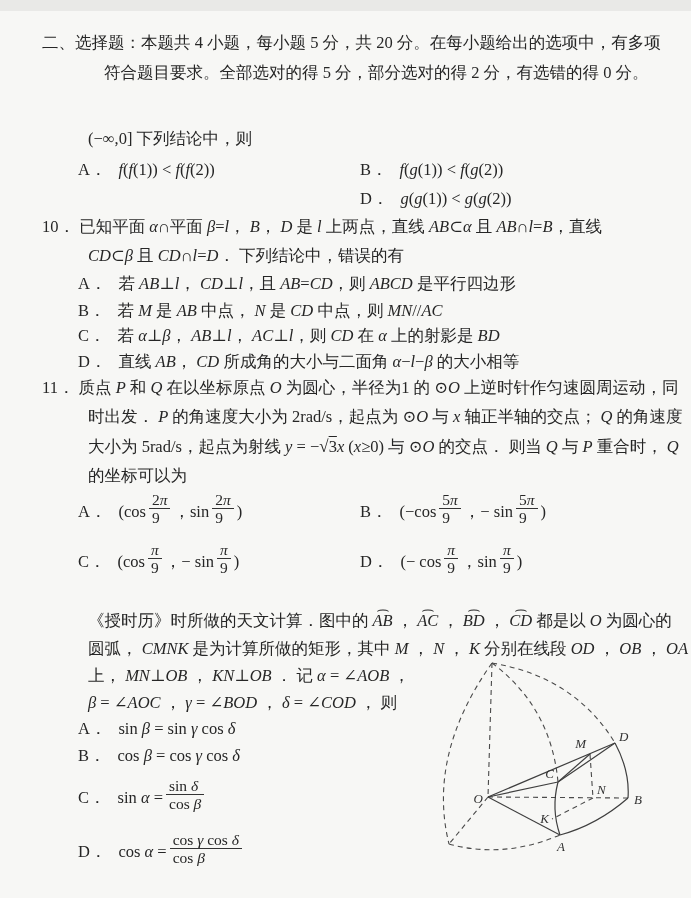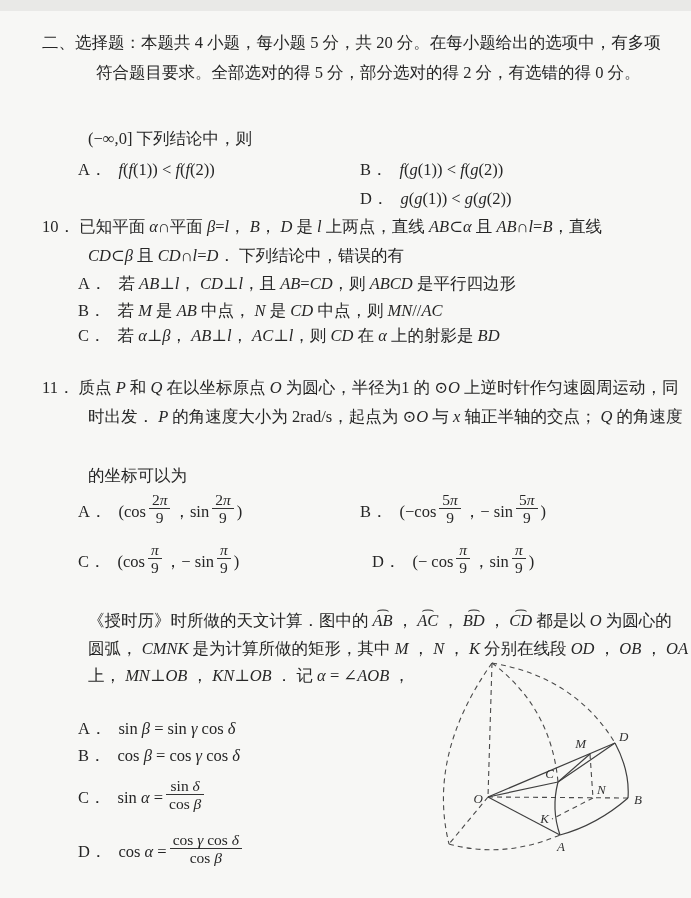--- a/index.html
+++ b/index.html
@@ -4,76 +4,79 @@
 <style>
   html,body{margin:0;padding:0;background:#e9e9e7;}
   .page{position:relative;width:691px;height:898px;margin:11px auto;background:#f7f7f5;
         font-family:"Liberation Serif","DejaVu Serif",serif;color:#262626;overflow:hidden;}
   .line{position:absolute;white-space:nowrap;font-size:16.5px;line-height:1.25;}
   .hdr{font-size:16.5px;}
   i{font-style:italic;}
   b{font-weight:bold;}
   .olabel{display:inline-block;margin-right:12px;}
   
-  .fr{display:inline-block;vertical-align:middle;text-align:center;margin:0 3px;transform:translateY(-3px);}
+  .fr{display:inline-block;vertical-align:middle;margin:0 3px;transform:translateY(-3px);}
   .fr .fn{display:block;padding:0 3px;line-height:1.05;font-size:15.5px;}
   .fr .fd{display:block;border-top:1px solid #333;padding:0 3px;line-height:1.2;font-size:15.5px;}
   
   .arcg{position:relative;display:inline-block;margin:0 4px;}
   .arcg .cap{position:absolute;left:50%;top:-0.72em;transform:translateX(-50%) scaleX(1.5);
              font-size:0.85em;font-style:normal;}
   
   .radix{font-size:17px;}
   .ovl{text-decoration:overline;}
   
   .fig{position:absolute;left:413px;top:644px;width:278px;height:252px;}
   .fig svg{width:100%;height:100%;}
   .fig text{font-family:"Liberation Serif","DejaVu Serif",serif;font-style:italic;font-size:13px;fill:#333;}
 </style>
 </head>
 <body>
 
 <div class="page">
 
   <div class="line hdr" style="left:42px;top:22px">二、选择题：本题共 4 小题，每小题 5 分，共 20 分。在每小题给出的选项中，有多项</div>
-  <div class="line hdr" style="left:96px;top:52px">符合题目要求。全部选对的得 5 分，部分选对的得 2 分，有选错的得 0 分。</div>
+  <div class="line hdr" style="left:104px;top:52px">符合题目要求。全部选对的得 5 分，部分选对的得 2 分，有选错的得 0 分。</div>
 
   <div class="line autoital" style="left:88px;top:118px">(−∞,0] 下列结论中，则</div>
   <div class="line" style="left:78px;top:149px"><span class="olabel">A．</span><span class="autoital"><i>f</i>(<i>f</i>(1)) &lt; <i>f</i>(<i>f</i>(2))</span></div>
   <div class="line" style="left:360px;top:149px"><span class="olabel">B．</span><span class="autoital"><i>f</i>(<i>g</i>(1)) &lt; <i>f</i>(<i>g</i>(2))</span></div>
   <div class="line" style="left:360px;top:178px"><span class="olabel">D．</span><span class="autoital"><i>g</i>(<i>g</i>(1)) &lt; <i>g</i>(<i>g</i>(2))</span></div>
 
   <div class="line" style="left:42px;top:206px"><span>10．</span> <span class="autoital">已知平面 <i>α</i>∩平面 <i>β</i>=<i>l</i>， <i>B</i>， <i>D</i> 是 <i>l</i> 上两点，直线 <i>AB</i>⊂<i>α</i> 且 <i>AB</i>∩<i>l</i>=<i>B</i>，直线</span></div>
   <div class="line autoital" style="left:88px;top:235px"><i>CD</i>⊂<i>β</i> 且 <i>CD</i>∩<i>l</i>=<i>D</i>． 下列结论中，错误的有</div>
   <div class="line" style="left:78px;top:263px"><span class="olabel">A．</span><span class="autoital">若 <i>AB</i>⊥<i>l</i>， <i>CD</i>⊥<i>l</i>，且 <i>AB</i>=<i>CD</i>，则 <i>ABCD</i> 是平行四边形</span></div>
   <div class="line" style="left:78px;top:290px"><span class="olabel">B．</span><span class="autoital">若 <i>M</i> 是 <i>AB</i> 中点， <i>N</i> 是 <i>CD</i> 中点，则 <i>MN</i>//<i>AC</i></span></div>
   <div class="line" style="left:78px;top:315px"><span class="olabel">C．</span><span class="autoital">若 <i>α</i>⊥<i>β</i>， <i>AB</i>⊥<i>l</i>， <i>AC</i>⊥<i>l</i>，则 <i>CD</i> 在 <i>α</i> 上的射影是 <i>BD</i></span></div>
+  <div class="line" style="left:78px;top:341px"><span class="olabel">D．</span><span class="autoital">直线 <i>AB</i>， <i>CD</i> 所成角的大小与二面角 <i>α</i>−<i>l</i>−<i>β</i> 的大小相等</span></div>
 
   <div class="line" style="left:42px;top:367px"><span>11．</span> <span class="autoital">质点 <i>P</i> 和 <i>Q</i> 在以坐标原点 <i>O</i> 为圆心，半径为1 的 ⊙<i>O</i> 上逆时针作匀速圆周运动，同</span></div>
   <div class="line autoital" style="left:88px;top:396px">时出发． <i>P</i> 的角速度大小为 2rad/s，起点为 ⊙<i>O</i> 与 <i>x</i> 轴正半轴的交点； <i>Q</i> 的角速度</div>
+  <div class="line" style="left:88px;top:425px"><span class="autoital">大小为 5rad/s，起点为射线 <i>y</i> = −</span><span class="radix">√</span><span class="ovl">3</span><span class="autoital"><i>x</i> (<i>x</i>≥0) 与 ⊙<i>O</i> 的交点． 则当 <i>Q</i> 与 <i>P</i> 重合时， <i>Q</i></span></div>
   <div class="line autoital" style="left:88px;top:455px">的坐标可以为</div>
 
   <div class="line" style="left:78px;top:484px">
     <span class="olabel">A．</span><span class="autoital">(cos</span><span class="fr"><span class="fn autoital">2<i>π</i></span><span class="fd">9</span></span><span class="autoital">，sin</span><span class="fr"><span class="fn autoital">2<i>π</i></span><span class="fd">9</span></span><span>)</span>
   </div>
   <div class="line" style="left:360px;top:484px">
     <span class="olabel">B．</span><span class="autoital">(−cos</span><span class="fr"><span class="fn autoital">5<i>π</i></span><span class="fd">9</span></span><span class="autoital">，− sin</span><span class="fr"><span class="fn autoital">5<i>π</i></span><span class="fd">9</span></span><span>)</span>
   </div>
   <div class="line" style="left:78px;top:534px">
     <span class="olabel">C．</span><span class="autoital">(cos</span><span class="fr"><span class="fn autoital"><i>π</i></span><span class="fd">9</span></span><span class="autoital">，− sin</span><span class="fr"><span class="fn autoital"><i>π</i></span><span class="fd">9</span></span><span>)</span>
   </div>
-  <div class="line" style="left:372px;top:534px">
+  <div class="line" style="left:360px;top:534px">
     <span class="olabel">D．</span><span class="autoital">(− cos</span><span class="fr"><span class="fn autoital"><i>π</i></span><span class="fd">9</span></span><span class="autoital">，sin</span><span class="fr"><span class="fn autoital"><i>π</i></span><span class="fd">9</span></span><span>)</span>
   </div>
 
   <div class="line" style="left:88px;top:600px">
     <span>《授时历》时所做的天文计算．图中的</span><span class="arcg"><span class="cap">⌢</span><i>AB</i></span><span>，</span><span class="arcg"><span class="cap">⌢</span><i>AC</i></span><span>，</span><span class="arcg"><span class="cap">⌢</span><i>BD</i></span><span>，</span><span class="arcg"><span class="cap">⌢</span><i>CD</i></span><span class="autoital">都是以 <i>O</i> 为圆心的</span>
   </div>
   <div class="line autoital" style="left:88px;top:628px">圆弧， <i>CMNK</i> 是为计算所做的矩形，其中 <i>M</i> ， <i>N</i> ， <i>K</i> 分别在线段 <i>OD</i> ， <i>OB</i> ， <i>OA</i></div>
   <div class="line autoital" style="left:88px;top:655px">上， <i>MN</i>⊥<i>OB</i> ， <i>KN</i>⊥<i>OB</i> ． 记 <i>α</i> = ∠<i>AOB</i> ，</div>
+  <div class="line autoital" style="left:88px;top:682px"><i>β</i> = ∠<i>AOC</i> ， <i>γ</i> = ∠<i>BOD</i> ， <i>δ</i> = ∠<i>COD</i> ， 则</div>
 
   <div class="line" style="left:78px;top:708px"><span class="olabel">A．</span><span class="autoital">sin <i>β</i> = sin <i>γ</i> cos <i>δ</i></span></div>
   <div class="line" style="left:78px;top:735px"><span class="olabel">B．</span><span class="autoital">cos <i>β</i> = cos <i>γ</i> cos <i>δ</i></span></div>
   <div class="line" style="left:78px;top:770px">
     <span class="olabel">C．</span><span class="autoital">sin <i>α</i> =</span><span class="fr"><span class="fn autoital">sin <i>δ</i></span><span class="fd autoital">cos <i>β</i></span></span>
   </div>
   <div class="line" style="left:78px;top:824px">
     <span class="olabel">D．</span><span class="autoital">cos <i>α</i> =</span><span class="fr"><span class="fn autoital">cos <i>γ</i> cos <i>δ</i></span><span class="fd autoital">cos <i>β</i></span></span>
   </div>
 

